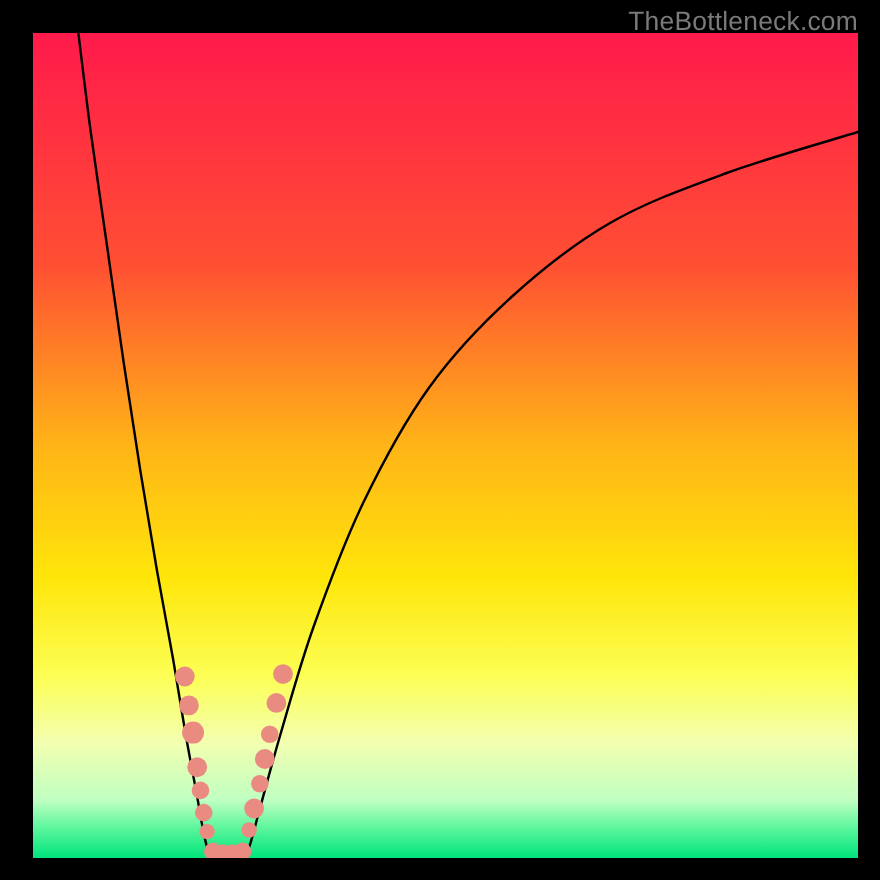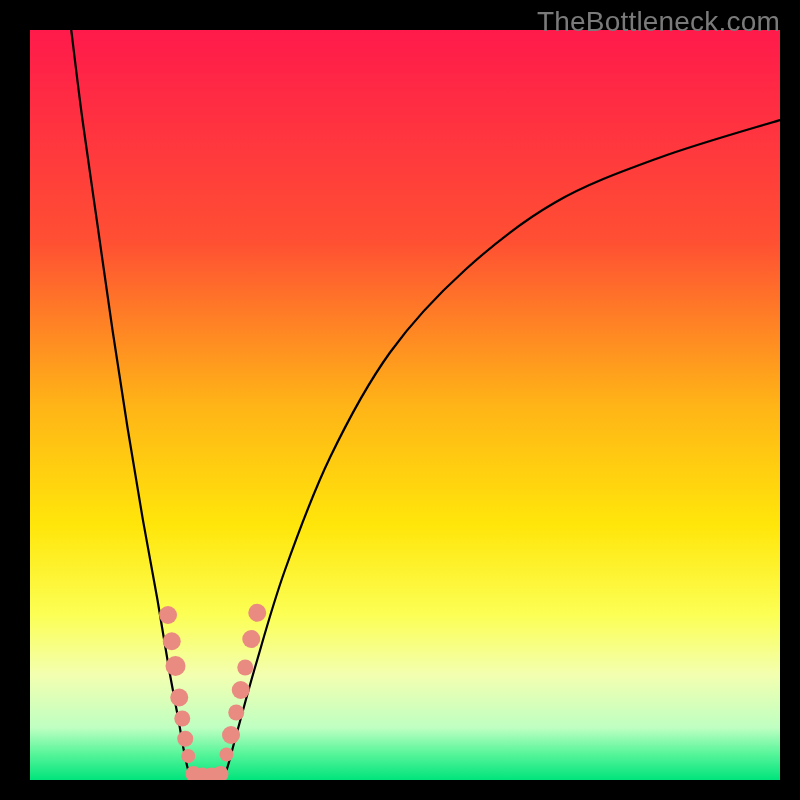--- a/index.html
+++ b/index.html
@@ -32,21 +32,21 @@
     left: 0;
     top: 0;
     width: 100%;
     height: 100%;
   }
   .watermark {
     position: absolute;
     top: 6px;
     right: 20px;
     color: #7a7a7a;
-    font-size: 28px;
+    font-size: 24px;
     font-weight: 500;
     letter-spacing: 0.2px;
   }
   svg.curve {
     position: absolute;
     left: 0;
     top: 0;
     width: 100%;
     height: 100%;
   }

